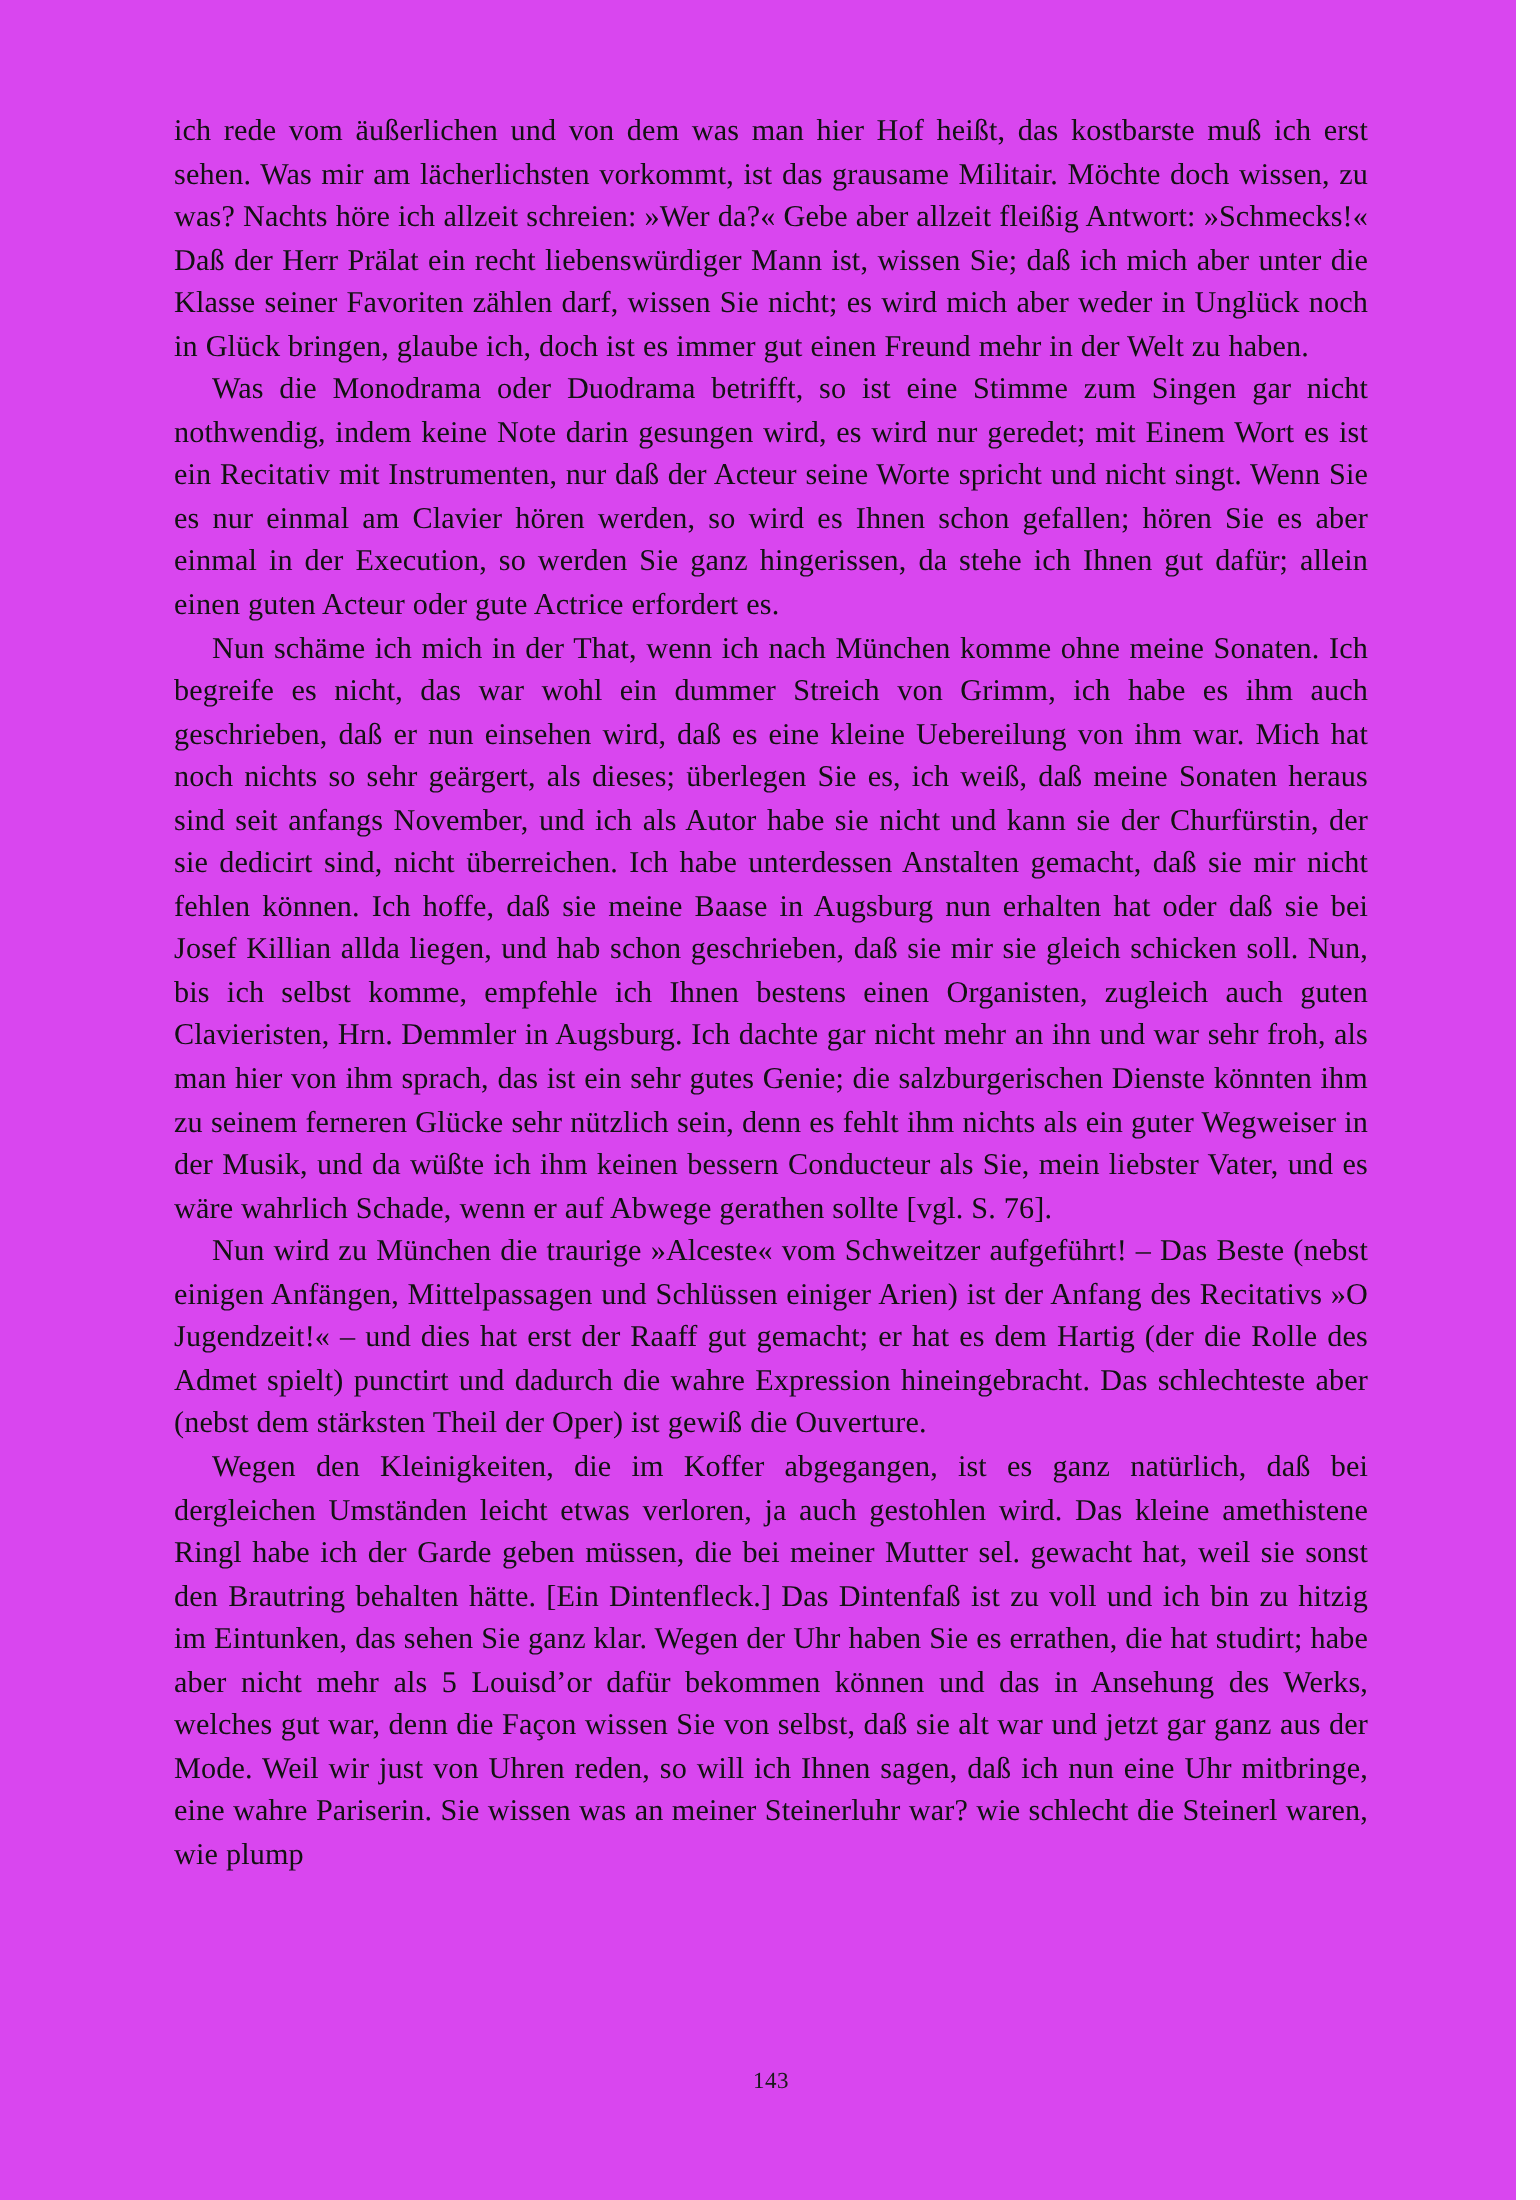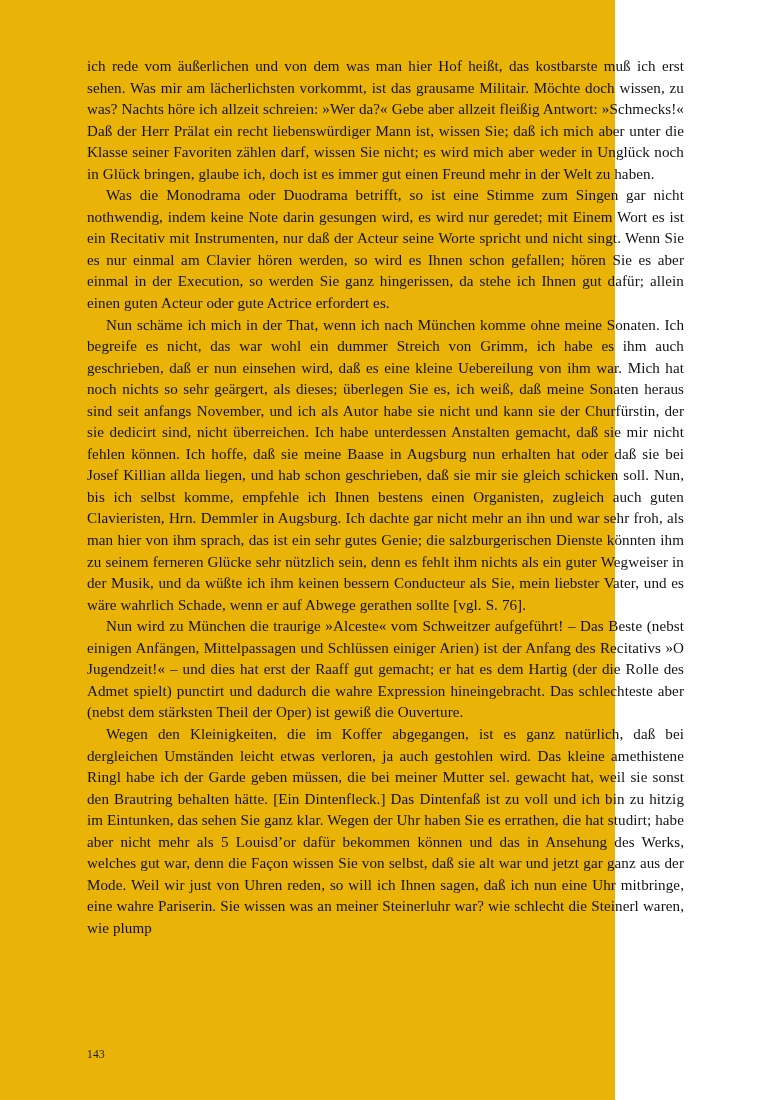--- a/index.html
+++ b/index.html
@@ -13,23 +13,23 @@
     height: 1100px;
     position: relative;
     font-family: "Liberation Serif", "DejaVu Serif", serif;
     color: #121212;
     overflow: hidden;
   }
   .page {
     position: absolute;
     left: 0;
     top: 0;
-    width: 615px;
+    width: 758px;
     height: 1100px;
-    background: #eab308;
+    background: #d946ef;
   }
   .textblock {
     position: absolute;
     left: 87px;
     top: 56px;
     width: 597px;
   }
   p.para {
     margin: 0;
     padding: 0;
@@ -45,26 +45,25 @@
   p.para.indent {
     text-indent: 19px;
   }
   p.para em, span.ital {
   }
   .folio {
     position: absolute;
     left: 87px;
     top: 1035px;
     width: 597px;
-    text-align: left;
+    text-align: center;
     font-size: 11.5px;
     font-family: "Liberation Serif", "DejaVu Serif", serif;
     color: #1a1a1a;
     letter-spacing: 0.02em;
-    margin-top: 13px;
   }
 </style>
 </head>
 <body>
 
 <div class="page">
 
   <div class="textblock">
     <p class="para"><span>ich rede vom äußerlichen und von dem was man hier Hof heißt, das kostbarste muß ich erst sehen. Was mir am lächerlichsten vorkommt, ist das grausame Militair. Möchte doch wissen, zu was? Nachts höre ich allzeit schreien: »Wer da?« Gebe aber allzeit fleißig Antwort: »Schmecks!« Daß der Herr Prälat ein recht liebenswürdiger Mann ist, wissen Sie; daß ich mich aber unter die Klasse seiner Favoriten zählen darf, wissen Sie nicht; es wird mich aber weder in Unglück noch in Glück bringen, glaube ich, doch ist es immer gut einen Freund mehr in der Welt zu haben.</span></p>
     <p class="para indent"><span>Was die Monodrama oder Duodrama betrifft, so ist eine Stimme zum Singen gar nicht nothwendig, indem keine Note darin gesungen wird, es wird nur geredet; mit Einem Wort es ist ein Recitativ mit Instrumenten, nur daß der Acteur seine Worte spricht und nicht singt. Wenn Sie es nur einmal am Clavier hören werden, so wird es Ihnen schon gefallen; hören Sie es aber einmal in der Execution, so werden Sie ganz hingerissen, da stehe ich Ihnen gut dafür; allein einen guten Acteur oder gute Actrice erfordert es.</span></p>

